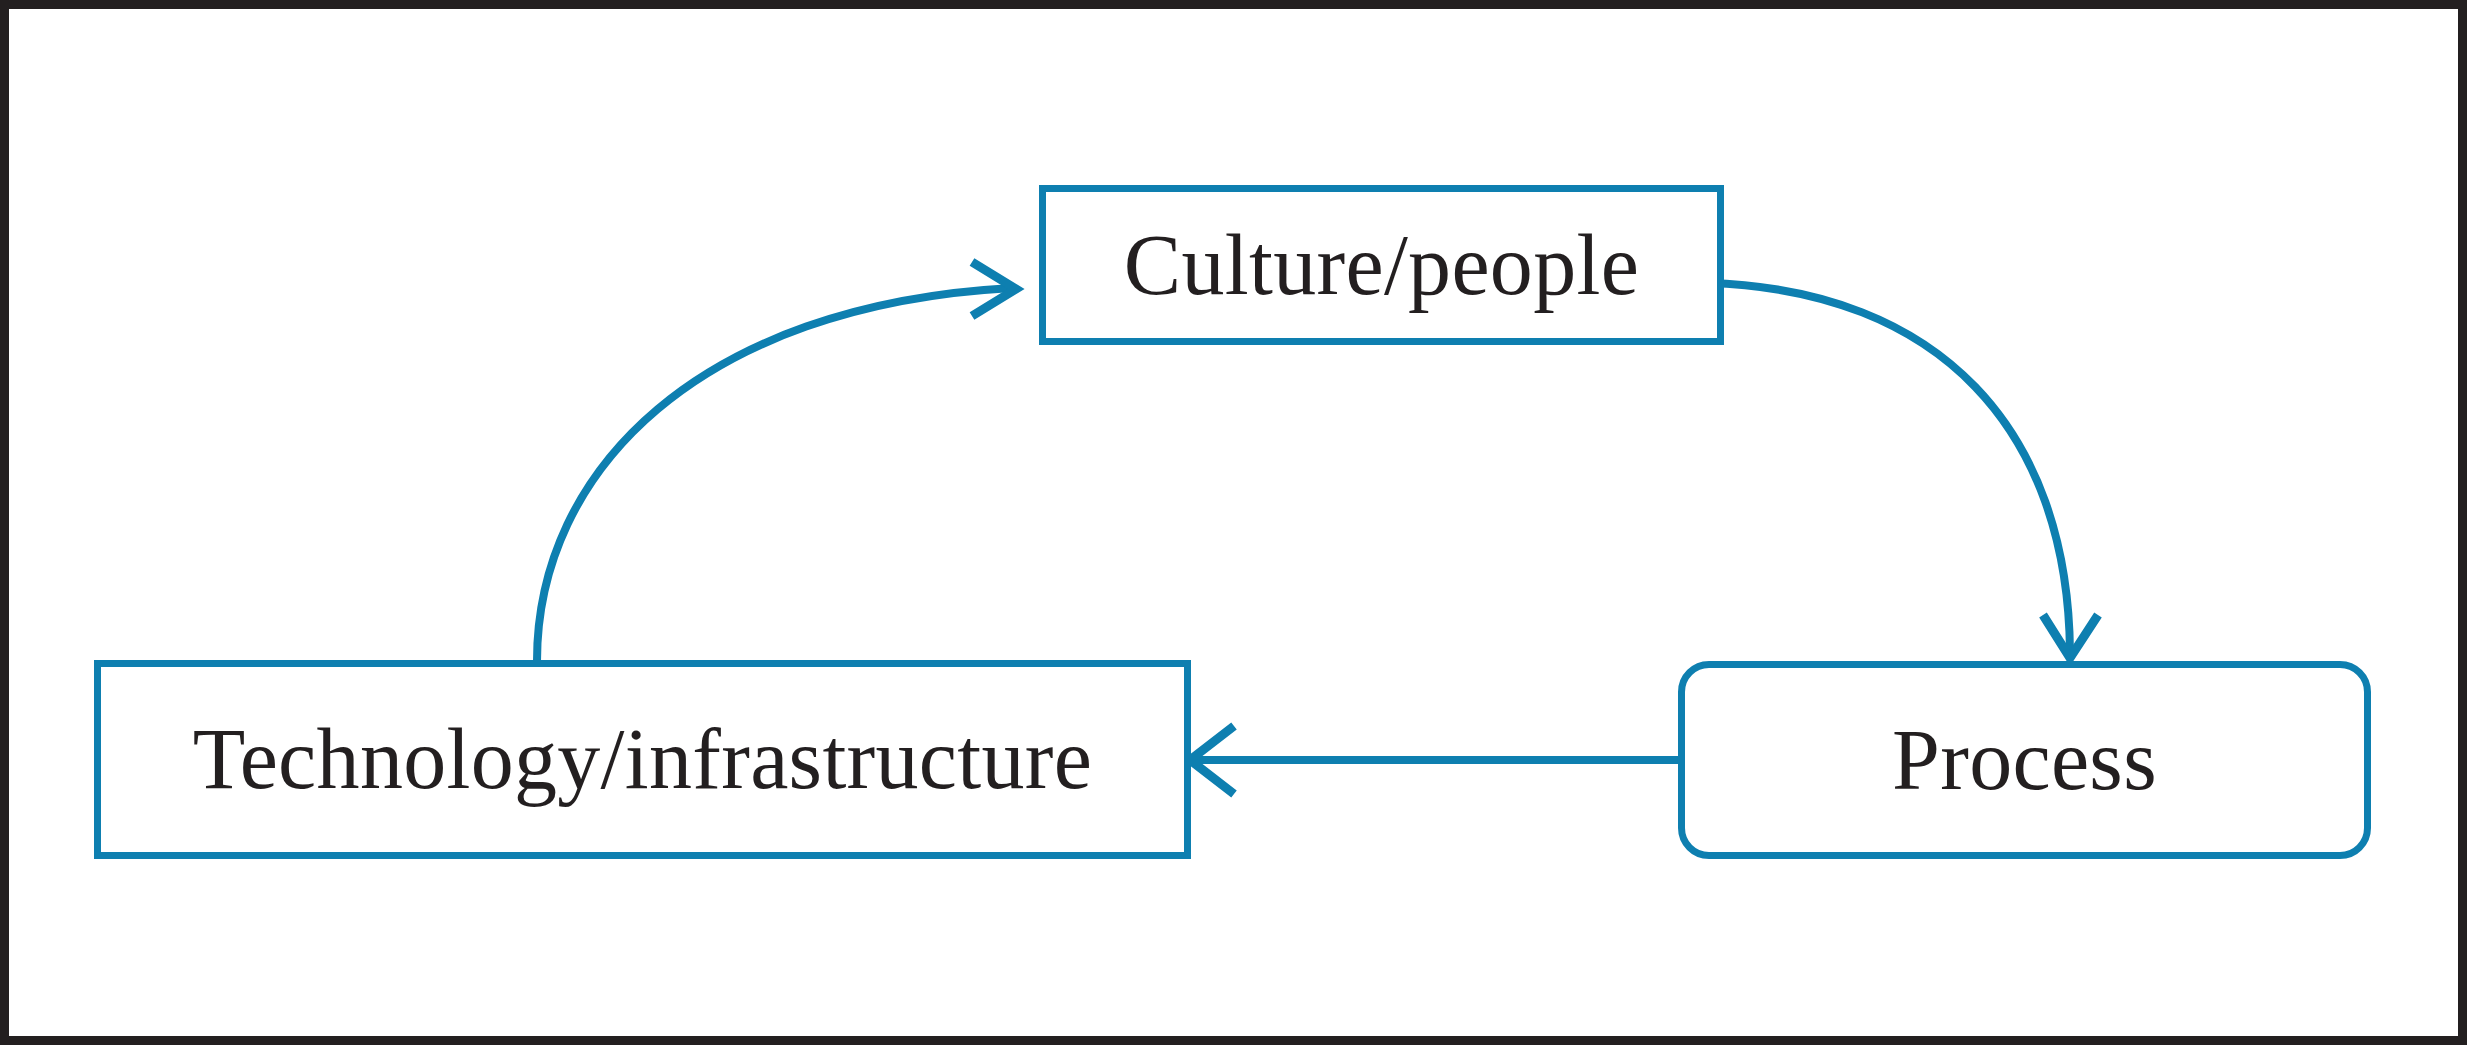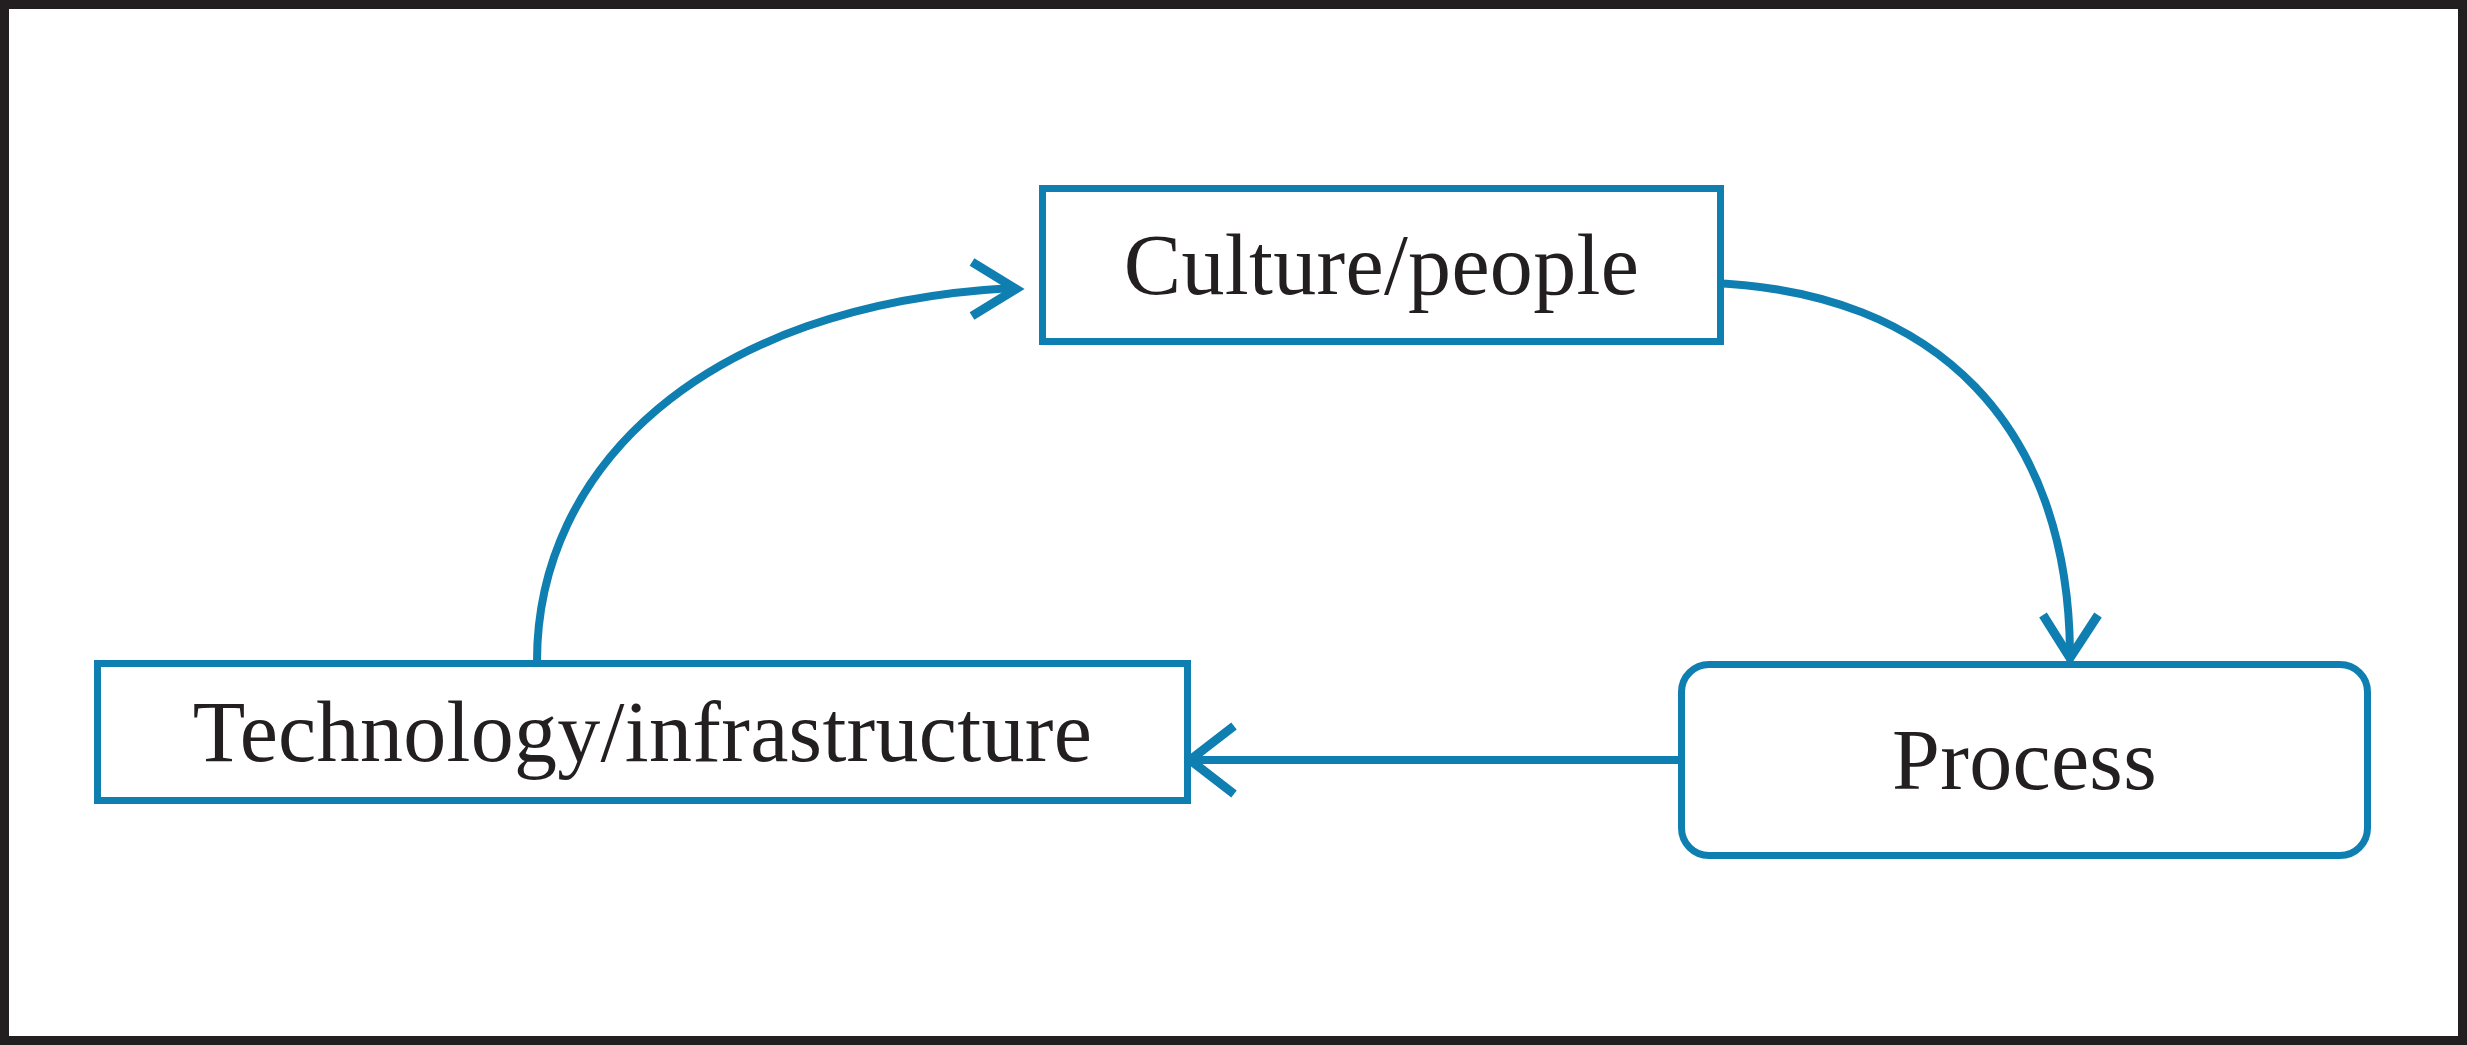--- a/index.html
+++ b/index.html
@@ -56,21 +56,21 @@
     left: 1019px;
     top: 185px;
     width: 685px;
     height: 160px;
     margin-left: 20px;
   }
   #node-technology {
     left: 94px;
     top: 660px;
     width: 1097px;
-    height: 144px;
+    height: 199px;
   }
   #node-process {
     left: 1678px;
     top: 661px;
     width: 693px;
     height: 198px;
     border-radius: 31px;
   }
 </style>
 </head>

